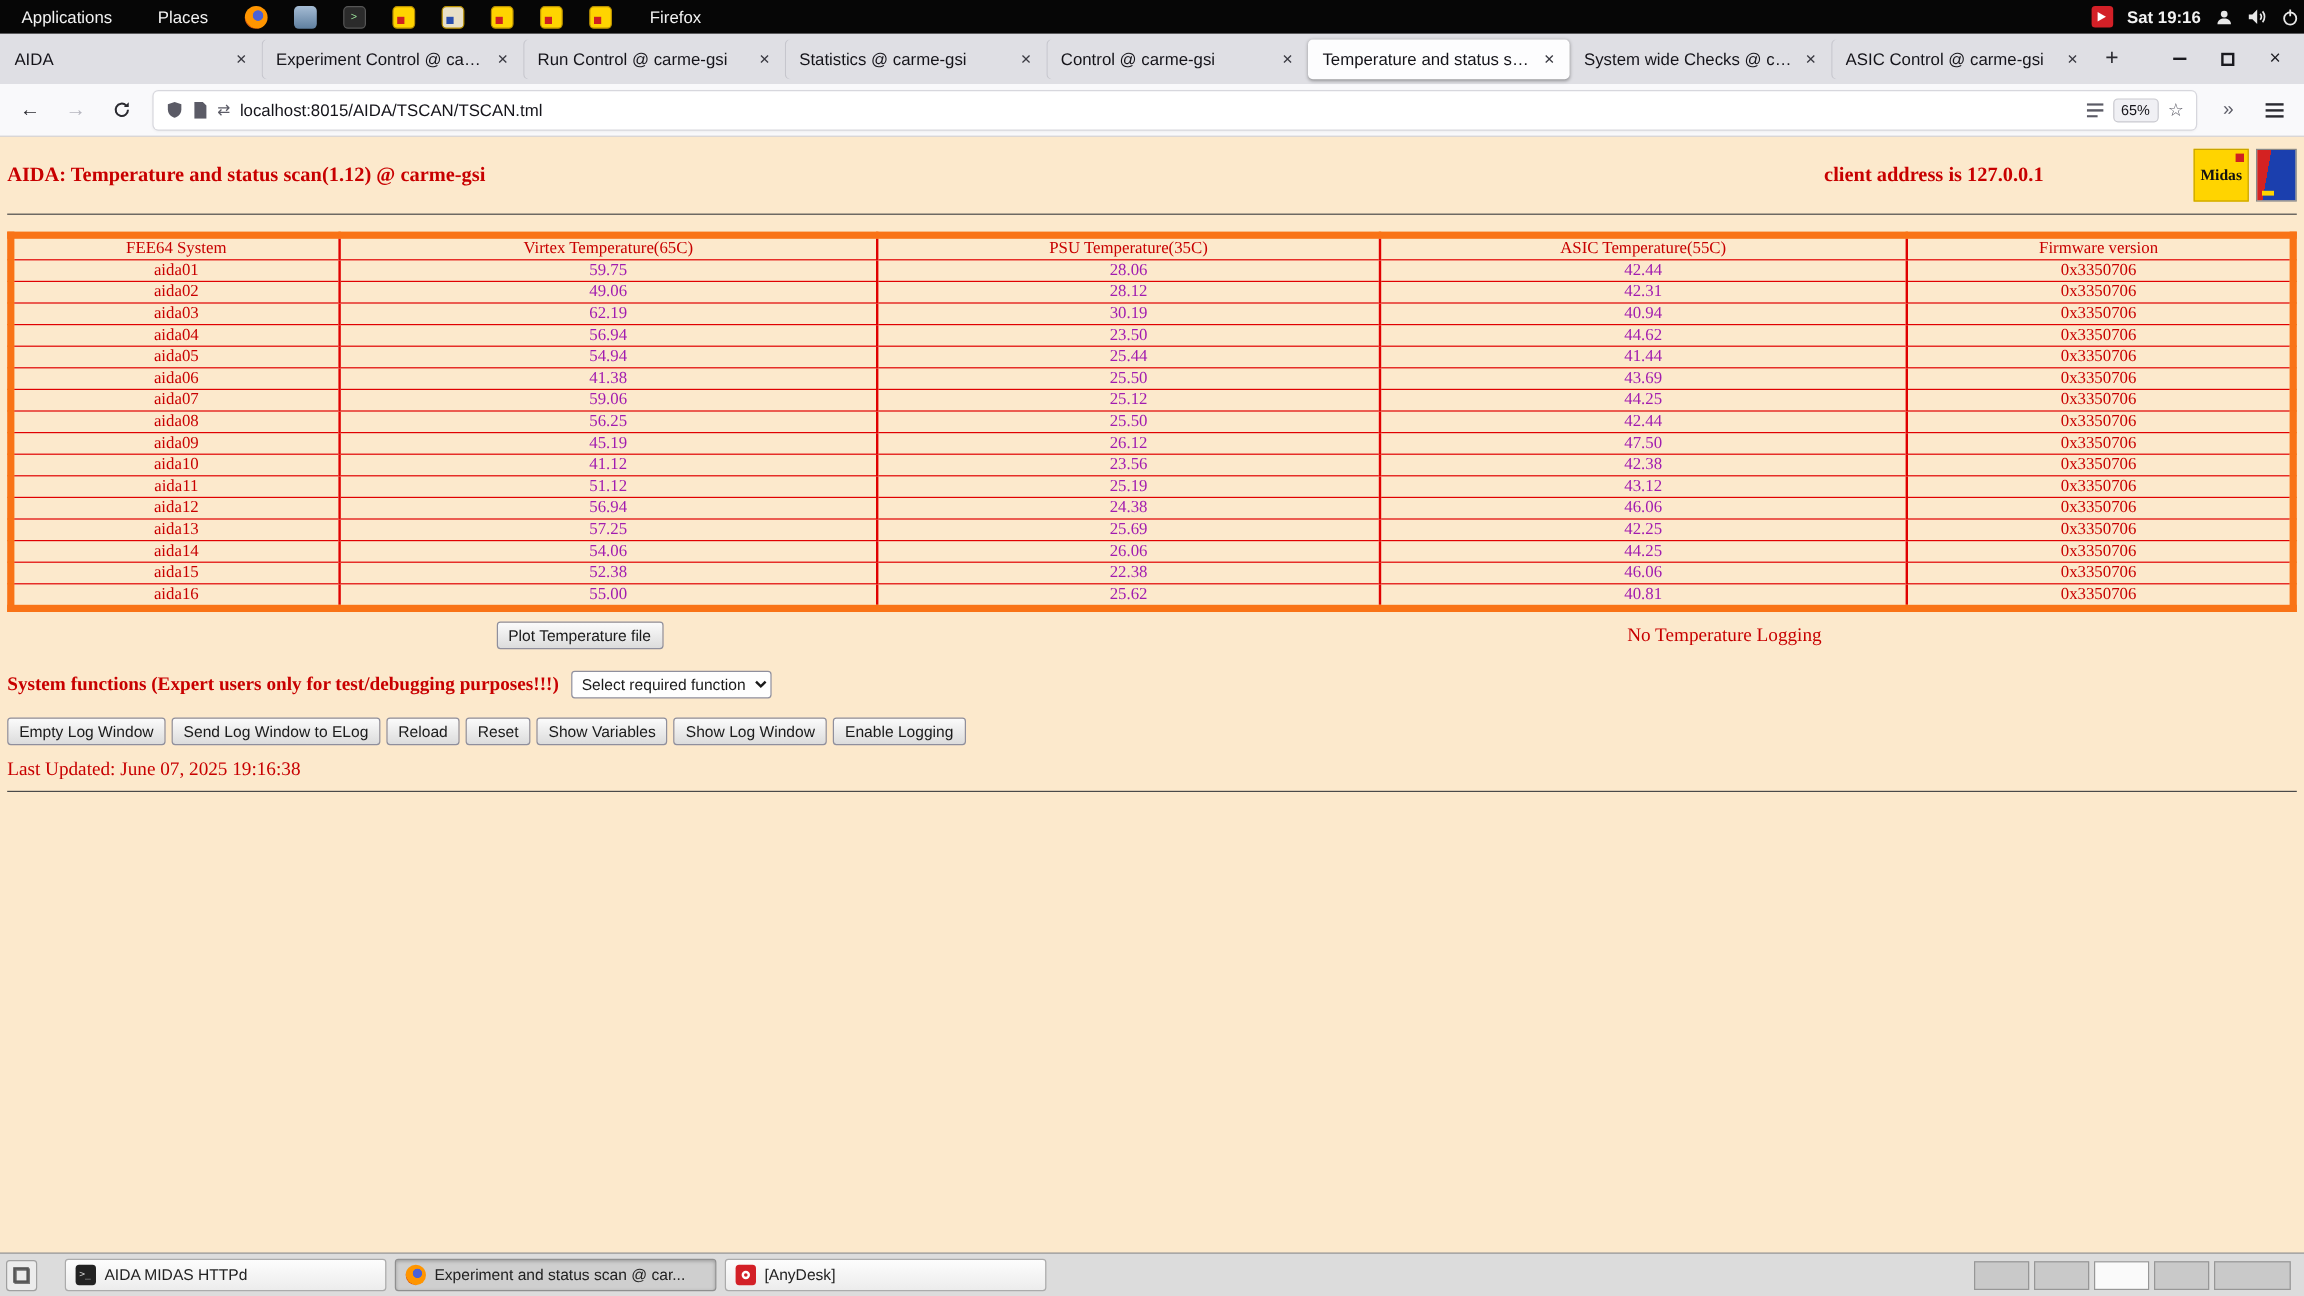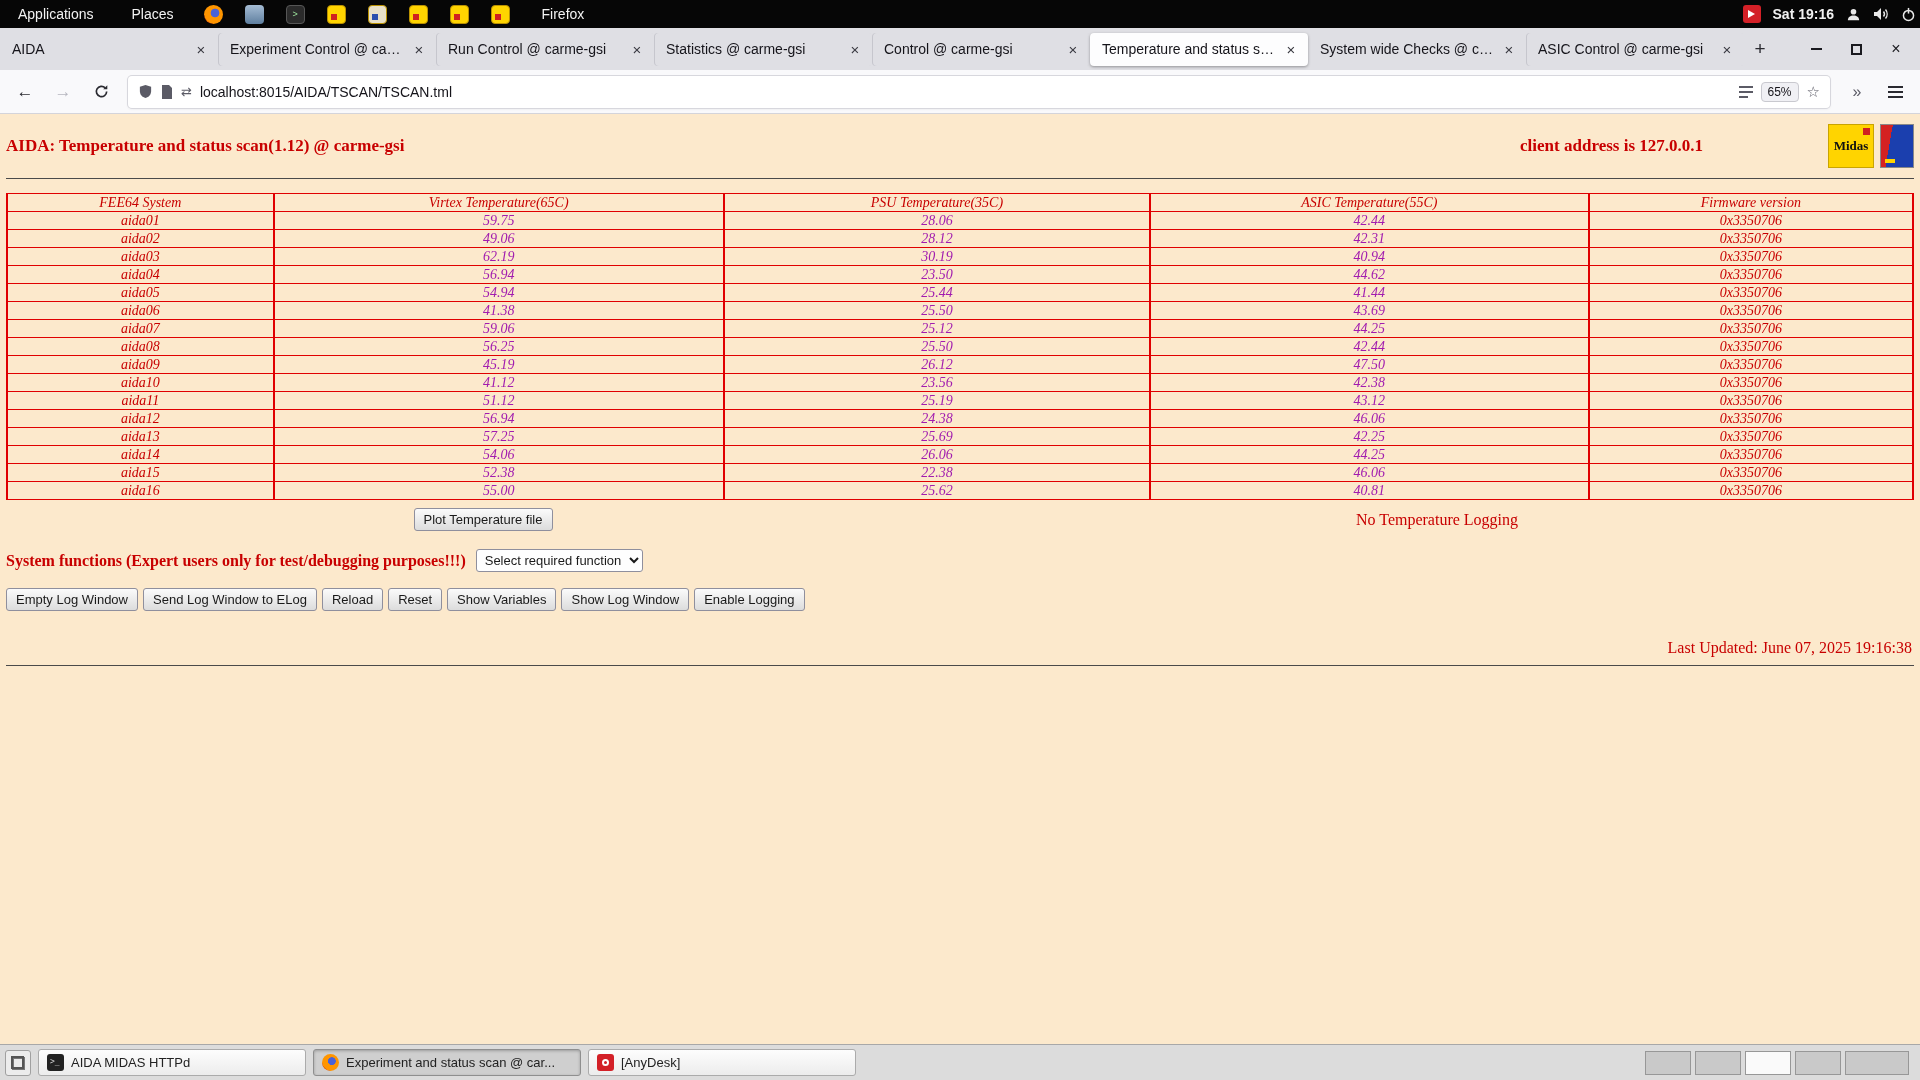--- a/index.html
+++ b/index.html
@@ -70,45 +70,45 @@
   .logos{display:flex;gap:6px;align-items:center;}
   .midas-logo{width:46px;height:44px;background:#ffd400;border:1px solid #c9a400;box-sizing:border-box;
     display:flex;align-items:center;justify-content:center;font-size:13px;font-weight:700;color:#111;
     position:relative;}
   .midas-logo::after{content:"";position:absolute;right:3px;top:3px;width:7px;height:7px;background:#d02020;}
   .inst-logo{width:34px;height:44px;background:linear-gradient(100deg,#d42222 0 30%,#1b3fae 30%);
     border:1px solid #888;box-sizing:border-box;position:relative;}
   .inst-logo::after{content:"";position:absolute;left:4px;bottom:4px;width:10px;height:4px;background:#ffd400;}
   hr.rule{border:none;border-top:1px solid #4a4a4a;margin:10px 0 0;}
 
-  .ttable{width:100%;border-collapse:collapse;margin-top:14px;border:1px solid #f97316;font-size:14px;font-style:italic;}
+  .ttable{width:100%;border-collapse:collapse;margin-top:14px;border:6px solid #f97316;font-size:14px;}
   .ttable th,.ttable td{border:1px solid #e00000;border-left-width:2px;border-right-width:2px;
     text-align:center;padding:0;line-height:17px;font-weight:400;}
   .ttable th{color:#c80000;}
   td.c-red{color:#c80000;}
   td.c-green{color:#a21caf;}
 
   .plot-row{display:flex;margin-top:8px;align-items:center;}
   .plot-row .half{width:50%;text-align:center;}
   .ui-btn{font-family:"Liberation Sans","DejaVu Sans",sans-serif;font-size:13px;color:#1a1a1a;
     background:linear-gradient(#fbfbfb,#dcdcdc);border:1px solid #8f8f9d;border-radius:3px;padding:3px 9px;}
   .nolog{color:#c80000;font-size:16px;}
 
   .sysfunc-row{display:flex;align-items:center;gap:10px;margin-top:18px;}
   .sysfunc-label{color:#c80000;font-weight:700;font-size:16px;}
   .sysselect{font-family:"Liberation Sans","DejaVu Sans",sans-serif;font-size:13px;padding:2px 4px;
     border:1px solid #8f8f9d;border-radius:3px;background:#fefefe;color:#1a1a1a;}
 
   .actions{display:flex;gap:5px;margin-top:16px;}
-  .updated{color:#c80000;font-size:16px;text-align:right;margin-top:28px;padding-right:2px;}
+  .updated{color:#c80000;font-size:16px;margin-top:12px;padding-right:2px;}
   hr.rule2{border:none;border-top:1px solid #4a4a4a;margin:8px 0 0;}
 
   
   .taskbar{height:36px;background:#dcdcdc;border-top:1px solid #a8a8a8;display:flex;align-items:center;
-    padding:0 5px;gap:7px;flex:0 0 auto;box-sizing:border-box;}
+    padding:0 5px;gap:23px;flex:0 0 auto;box-sizing:border-box;}
   .showdesk{width:26px;height:26px;border:1px solid #a0a0a0;background:#ececec;border-radius:3px;
     box-sizing:border-box;position:relative;}
   .showdesk::after{content:"";position:absolute;left:5px;top:5px;width:9px;height:9px;border:2px solid #555;}
   .showdesk::before{content:"";position:absolute;right:5px;bottom:5px;width:9px;height:9px;border:2px solid #777;background:#ececec;}
   .task-windows{display:flex;gap:7px;}
   .task-btn{width:268px;height:27px;background:linear-gradient(#fdfdfd,#ececec);border:1px solid #ababab;
     border-radius:3px;display:flex;align-items:center;gap:7px;padding:0 8px;box-sizing:border-box;
     font-size:13px;color:#222;}
   .task-btn.active{background:#cfcfcf;border-color:#8f8f8f;box-shadow:inset 0 1px 3px rgba(0,0,0,.25);}
   .task-label{white-space:nowrap;overflow:hidden;text-overflow:ellipsis;}

